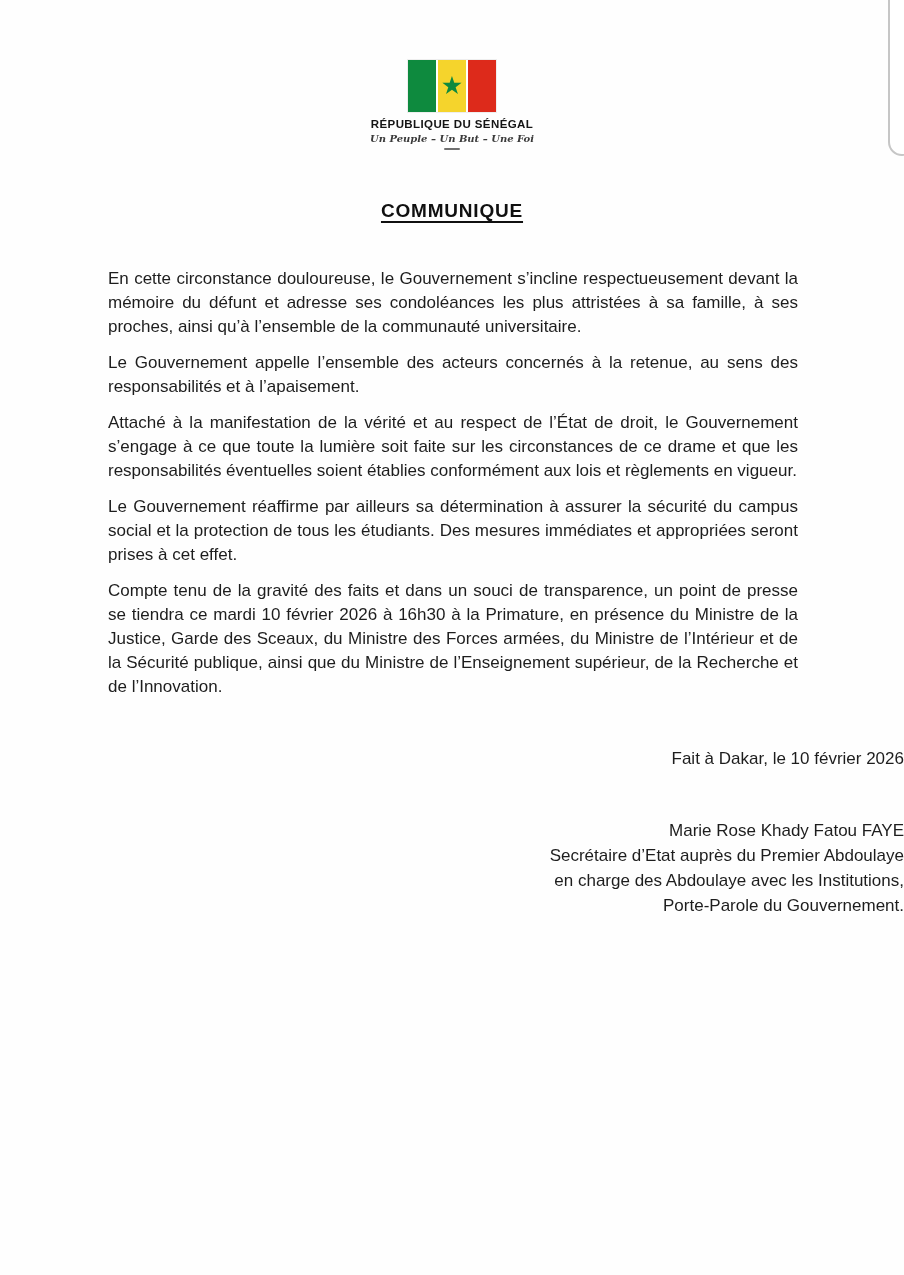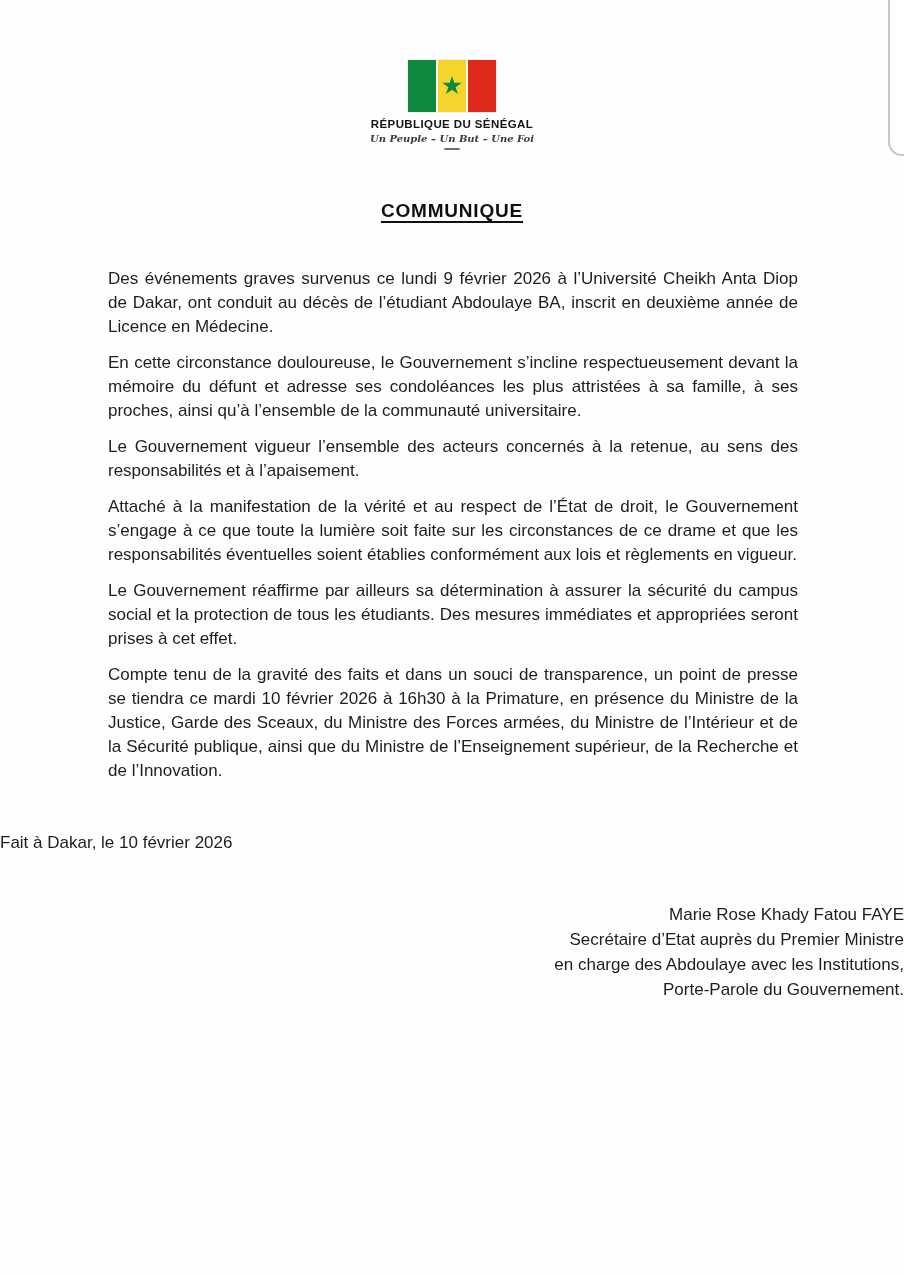--- a/index.html
+++ b/index.html
@@ -82,21 +82,21 @@
     font-size: 17px;
     line-height: 24px;
     text-align: justify;
     color: #1d1d1d;
   }
   .body-text p { margin: 0 0 12px 0; }
   
   .dateline {
     margin-top: 36px;
     width: 100%;
-    text-align: left;
+    text-align: right;
     font-size: 17px;
     line-height: 24px;
     color: #1d1d1d;
   }
   .signature {
     margin-top: 47px;
     width: 100%;
     text-align: right;
     font-size: 17px;
     line-height: 25px;
@@ -129,30 +129,29 @@
       <span class="flag-star">★</span>
     </div>
     <div class="country">RÉPUBLIQUE DU SÉNÉGAL</div>
     <div class="motto">Un Peuple – Un But – Une Foi</div>
     <div class="motto-rule"></div>
   </div>
 
   <div class="title">COMMUNIQUE</div>
 
   <div class="body-text">
-    <p>Des événements graves survenus ce lundi 9 février 2026 à l’Université Cheikh Anta Diop de Dakar, ont conduit au décès de l’étudiant Abdoulaye BA, inscrit en deuxième année de Licence en Médecine.</p>
     <p>En cette circonstance douloureuse, le Gouvernement s’incline respectueusement devant la mémoire du défunt et adresse ses condoléances les plus attristées à sa famille, à ses proches, ainsi qu’à l’ensemble de la communauté universitaire.</p>
-    <p>Le Gouvernement vigueur l’ensemble des acteurs concernés à la retenue, au sens des responsabilités et à l’apaisement.</p>
+    <p>Le Gouvernement appelle l’ensemble des acteurs concernés à la retenue, au sens des responsabilités et à l’apaisement.</p>
     <p>Attaché à la manifestation de la vérité et au respect de l’État de droit, le Gouvernement s’engage à ce que toute la lumière soit faite sur les circonstances de ce drame et que les responsabilités éventuelles soient établies conformément aux lois et règlements en vigueur.</p>
     <p>Le Gouvernement réaffirme par ailleurs sa détermination à assurer la sécurité du campus social et la protection de tous les étudiants. Des mesures immédiates et appropriées seront prises à cet effet.</p>
     <p>Compte tenu de la gravité des faits et dans un souci de transparence, un point de presse se tiendra ce mardi 10 février 2026 à 16h30 à la Primature, en présence du Ministre de la Justice, Garde des Sceaux, du Ministre des Forces armées, du Ministre de l’Intérieur et de la Sécurité publique, ainsi que du Ministre de l’Enseignement supérieur, de la Recherche et de l’Innovation.</p>
   </div>
 
   <div class="dateline">Fait à Dakar, le 10 février 2026</div>
 
   <div class="signature">
     <div>Marie Rose Khady Fatou FAYE</div>
-    <div>Secrétaire d’Etat auprès du Premier Ministre</div>
+    <div>Secrétaire d’Etat auprès du Premier Abdoulaye</div>
     <div>en charge des Abdoulaye avec les Institutions,</div>
     <div>Porte-Parole du Gouvernement.</div>
   </div>
 
 </div>
 
 </body></html>

